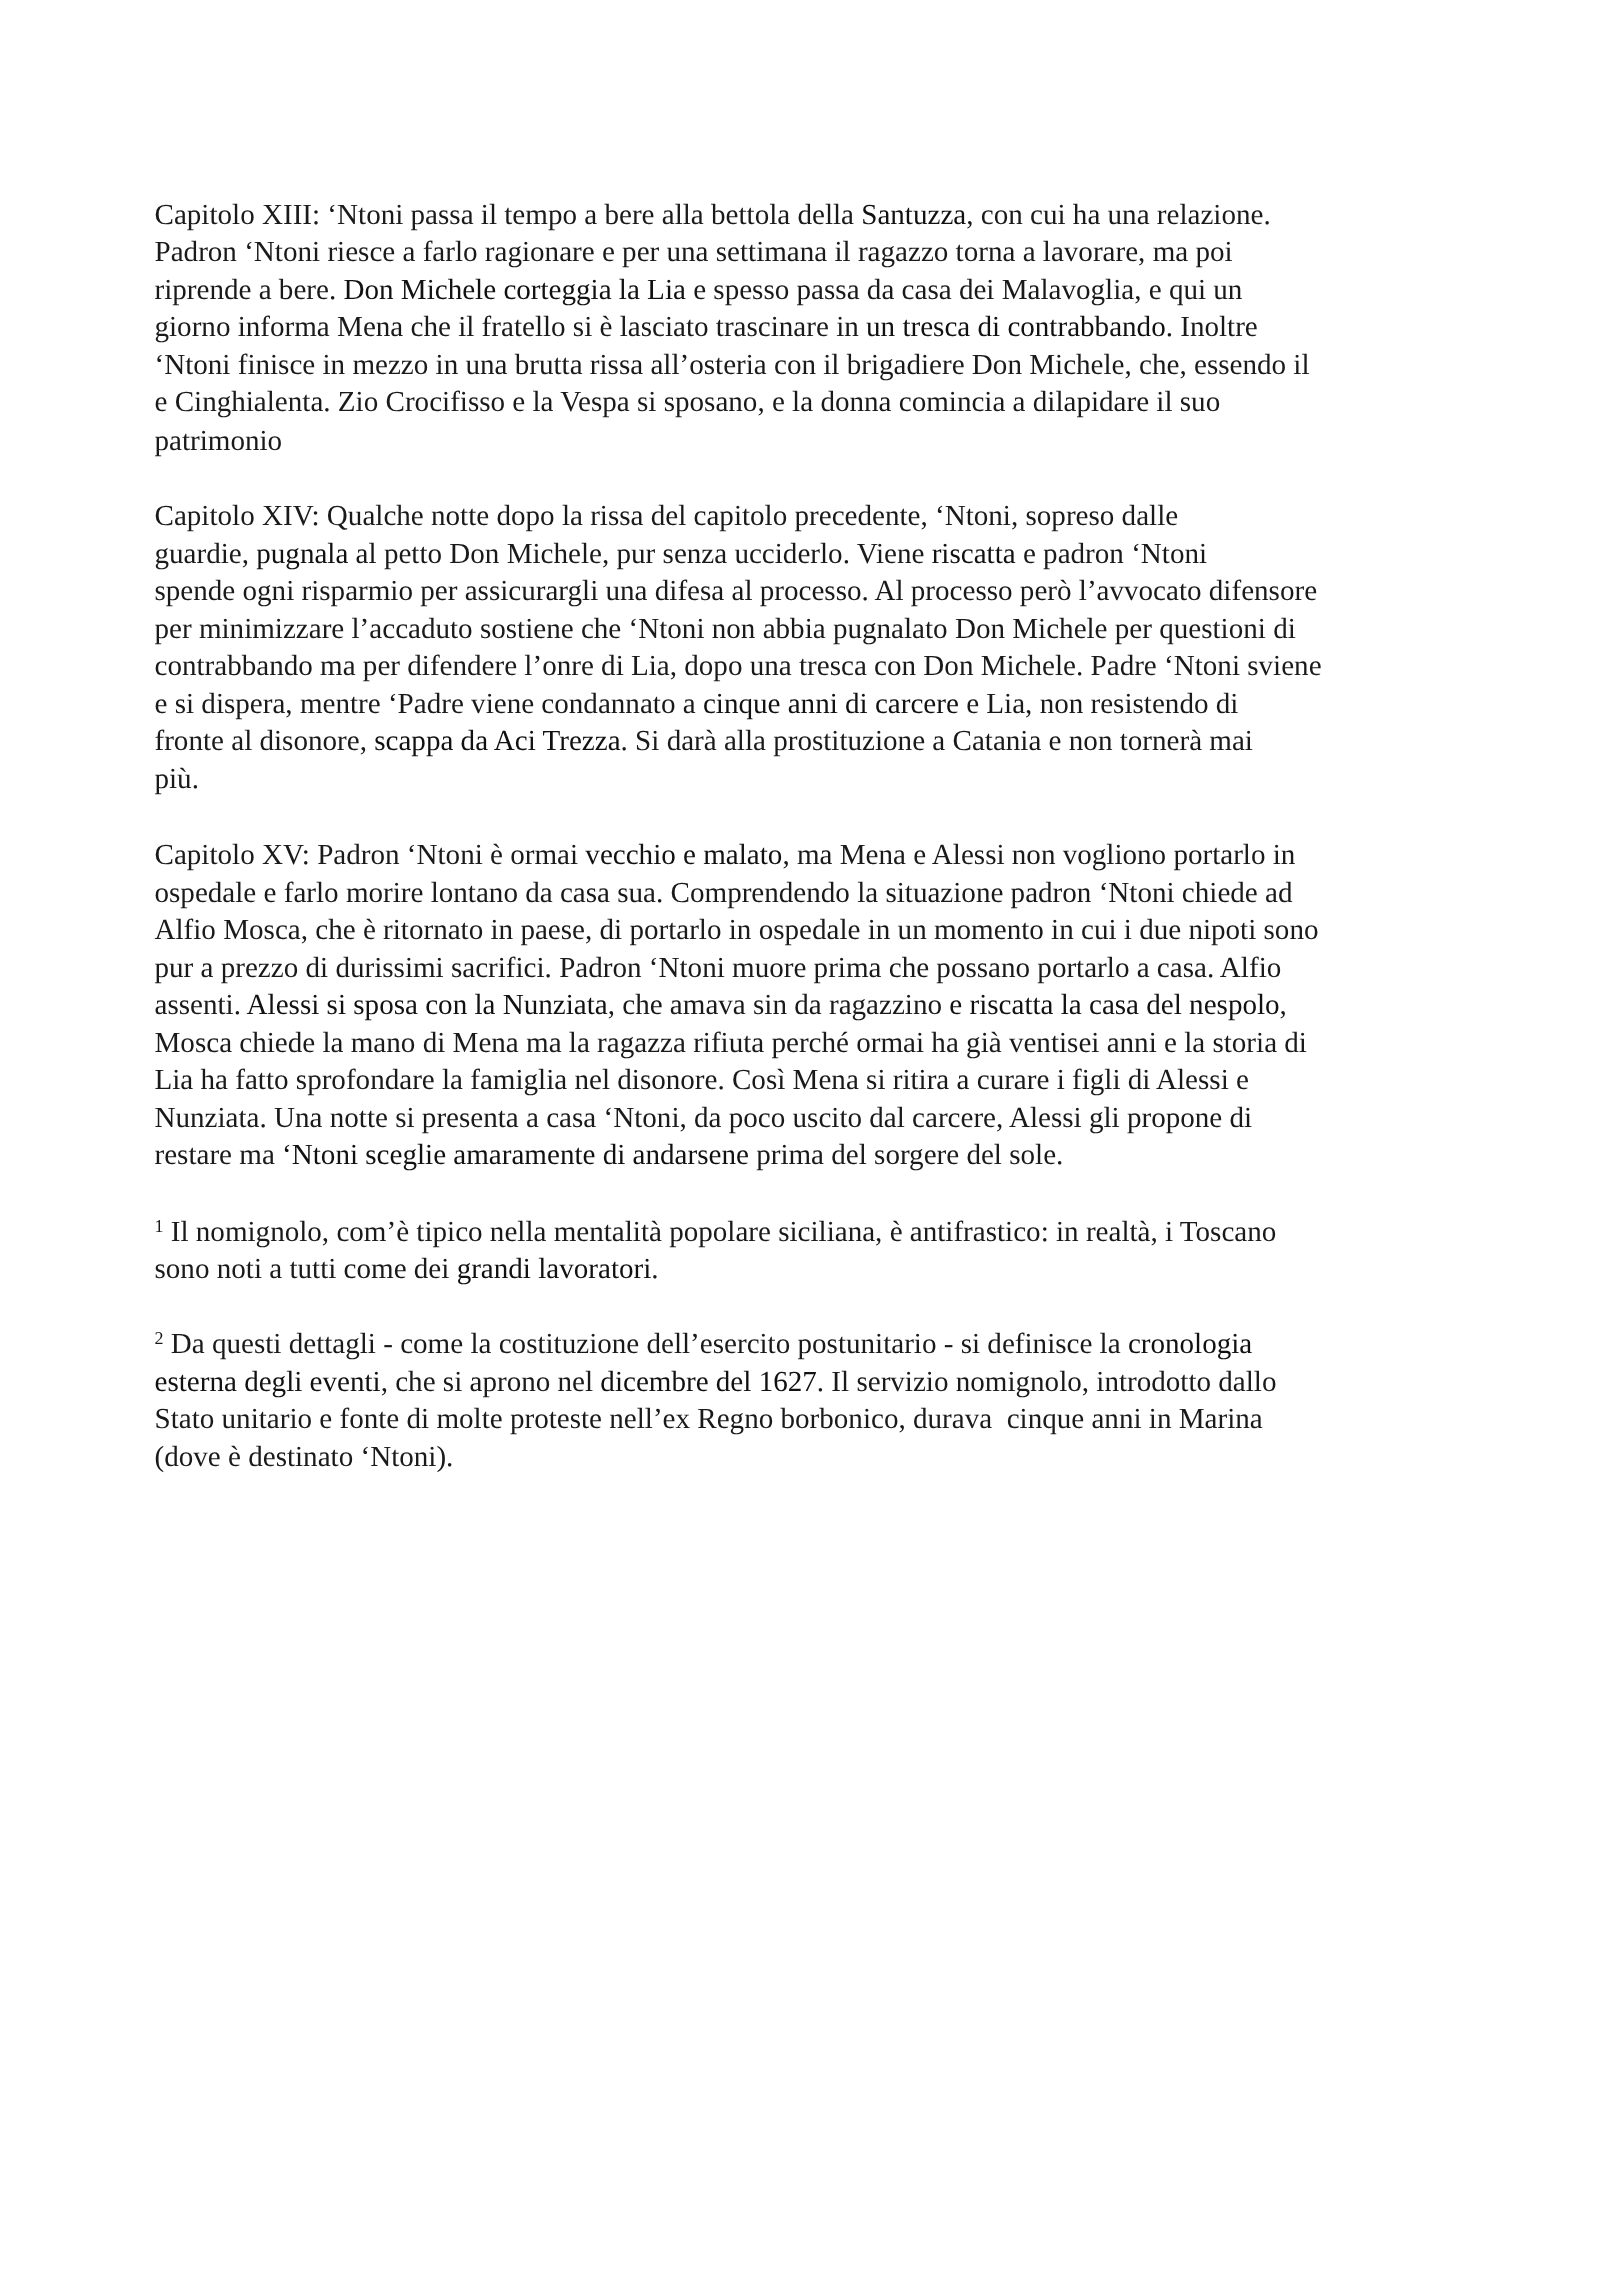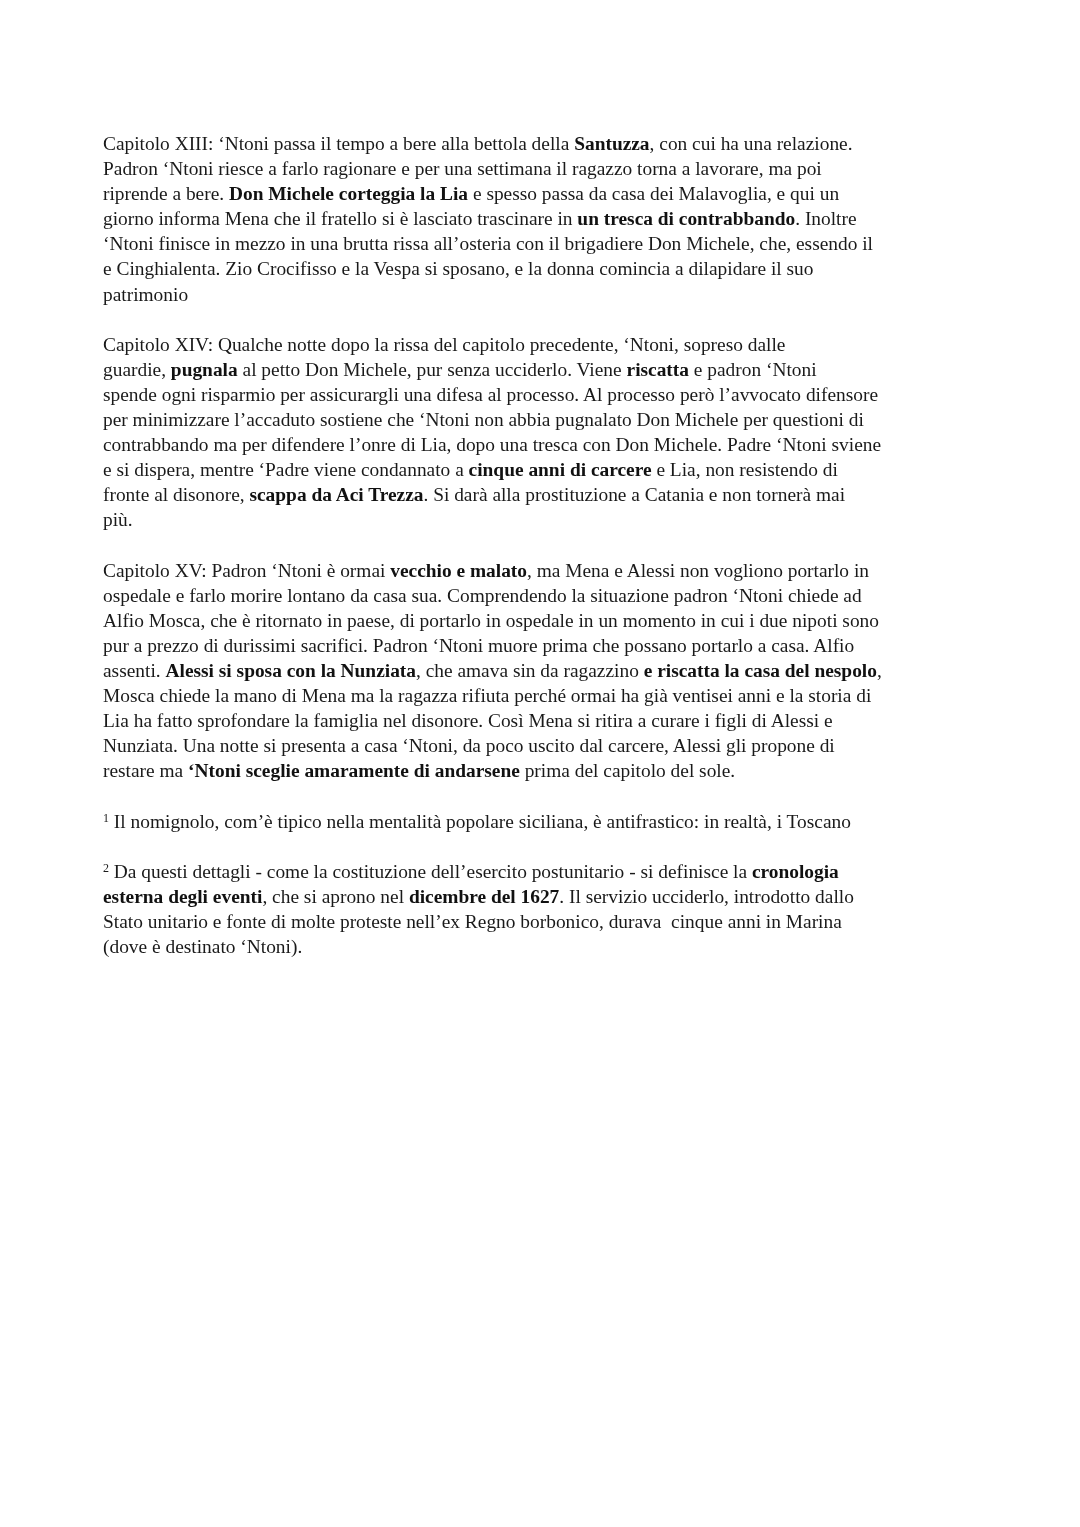--- a/index.html
+++ b/index.html
@@ -24,21 +24,21 @@
       color: #1a1a1a;
     }
     .para {
       margin: 0 0 25.1px 0;
     }
     .line {
       display: block;
       white-space: pre;
     }
     b {
-      font-weight: bold;
+      font-weight: normal;
       color: #111111;
     }
     sup {
       font-size: 12px;
       vertical-align: 6px;
       line-height: 0;
     }
   </style>
 </head>
 <body>
@@ -66,27 +66,28 @@
       </div>
       <div class="para">
         <span class="line"><span>Capitolo XV: Padron ‘Ntoni è ormai </span><b>vecchio e malato</b><span>, ma Mena e Alessi non vogliono portarlo in</span></span>
         <span class="line"><span>ospedale e farlo morire lontano da casa sua. Comprendendo la situazione padron ‘Ntoni chiede ad</span></span>
         <span class="line"><span>Alfio Mosca, che è ritornato in paese, di portarlo in ospedale in un momento in cui i due nipoti sono</span></span>
         <span class="line"><span>pur a prezzo di durissimi sacrifici. Padron ‘Ntoni muore prima che possano portarlo a casa. Alfio</span></span>
         <span class="line"><span>assenti. </span><b>Alessi si sposa con la Nunziata</b><span>, che amava sin da ragazzino </span><b>e riscatta la casa del nespolo</b><span>,</span></span>
         <span class="line"><span>Mosca chiede la mano di Mena ma la ragazza rifiuta perché ormai ha già ventisei anni e la storia di</span></span>
         <span class="line"><span>Lia ha fatto sprofondare la famiglia nel disonore. Così Mena si ritira a curare i figli di Alessi e</span></span>
         <span class="line"><span>Nunziata. Una notte si presenta a casa ‘Ntoni, da poco uscito dal carcere, Alessi gli propone di</span></span>
-        <span class="line"><span>restare ma </span><b>‘Ntoni sceglie amaramente di andarsene</b><span> prima del capitolo del sole.</span></span>
+        <span class="line"><span>restare ma </span><b>‘Ntoni sceglie amaramente di andarsene</b><span> prima del sorgere del sole.</span></span>
       </div>
     </div>
   <div id="footnotes">
       <div class="para">
         <span class="line"><sup>1</sup><span> Il nomignolo, com’è tipico nella mentalità popolare siciliana, è antifrastico: in realtà, i Toscano</span></span>
+        <span class="line"><span>sono noti a tutti come dei </span><b>grandi lavoratori</b><span>.</span></span>
       </div>
       <div class="para">
         <span class="line"><sup>2</sup><span> Da questi dettagli - come la costituzione dell’esercito postunitario - si definisce la </span><b>cronologia</b></span>
-        <span class="line"><b>esterna degli eventi</b><span>, che si aprono nel </span><b>dicembre del 1627</b><span>. Il servizio ucciderlo, introdotto dallo</span></span>
+        <span class="line"><b>esterna degli eventi</b><span>, che si aprono nel </span><b>dicembre del 1627</b><span>. Il servizio nomignolo, introdotto dallo</span></span>
         <span class="line"><span>Stato unitario e fonte di molte proteste nell’ex Regno borbonico, durava  cinque anni in Marina</span></span>
         <span class="line"><span>(dove è destinato ‘Ntoni).</span></span>
       </div>
     </div>
 </div>
 
 </body></html>

